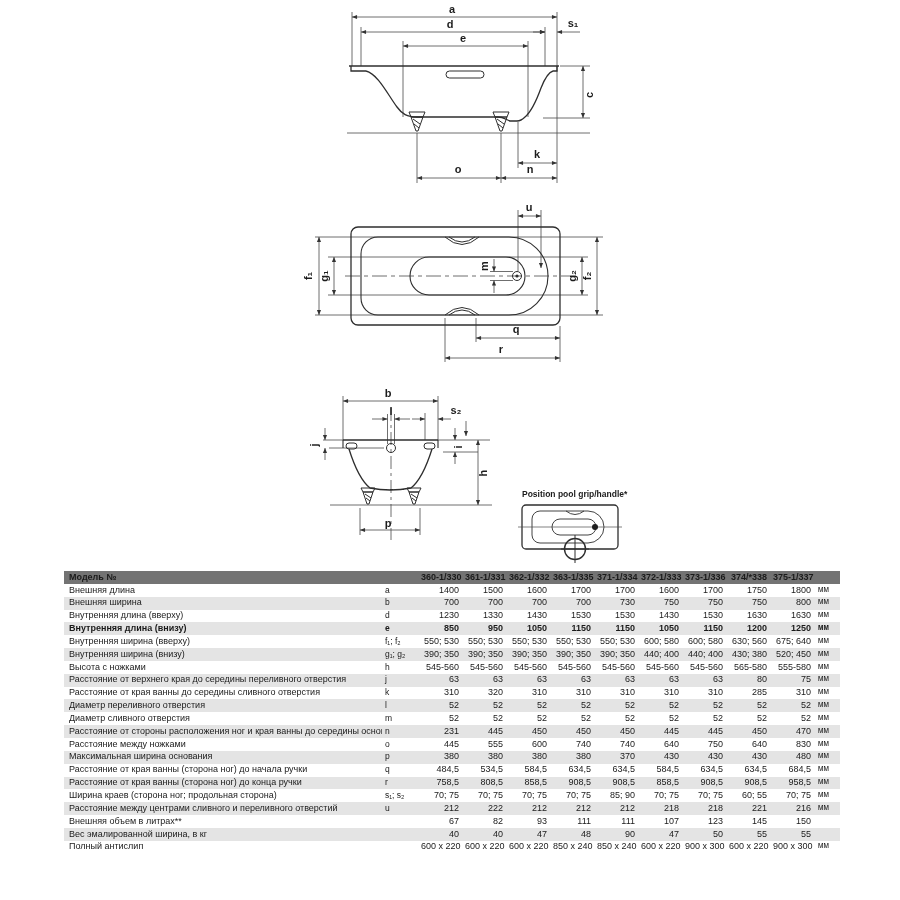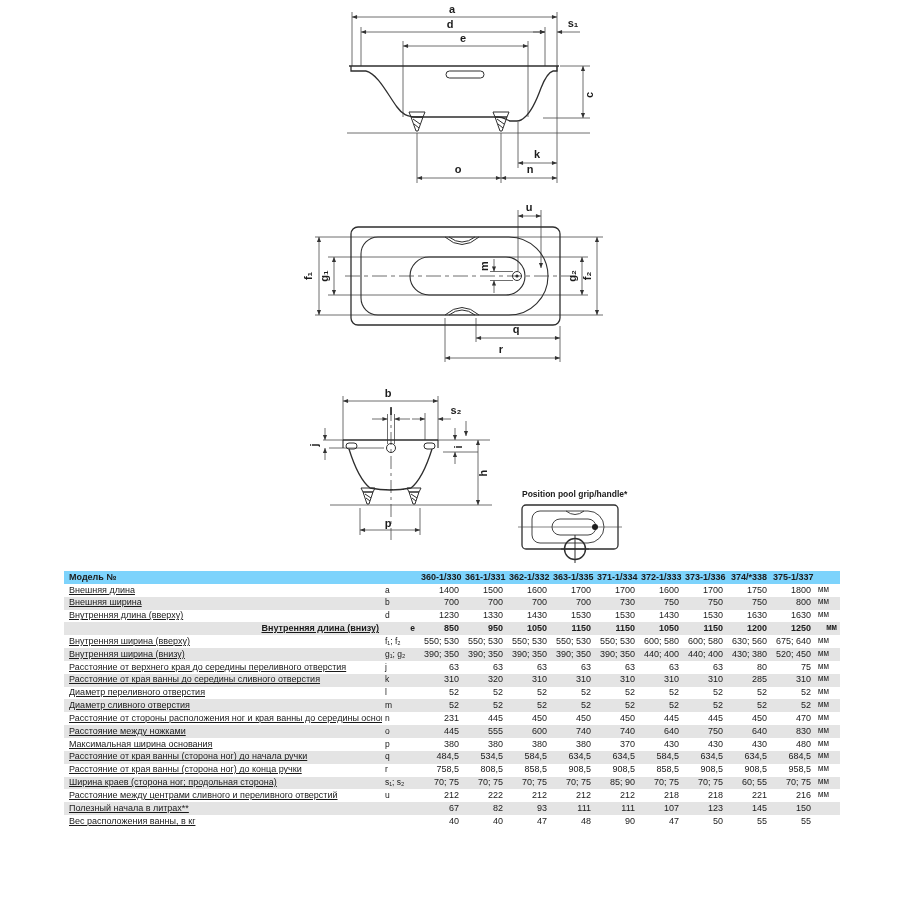--- a/index.html
+++ b/index.html
@@ -7,28 +7,28 @@
   .stage{position:relative;width:900px;height:900px;overflow:hidden;background:#fff;}
   svg{position:absolute;top:0;left:0;}
   svg text{font-family:"Liberation Sans",sans-serif;font-weight:bold;fill:#1c1c1c;}
   .dimlbl{font-size:11px;}
   .smalllbl{font-size:8.5px;}
   
   .spec-table-wrap{position:absolute;left:64px;top:571px;width:776px;}
   table.spec{border-collapse:collapse;width:776px;table-layout:fixed;}
   table.spec th,table.spec td{font-size:9px;line-height:9.5px;height:12.85px;
     padding:0 3px;color:#1a1a1a;white-space:nowrap;overflow:hidden;}
-  table.spec thead th{background:#7dd3fc;font-weight:bold;text-align:right;}
+  table.spec thead th{background:#737373;font-weight:bold;text-align:right;}
   table.spec thead th.lab{text-align:left;padding-left:5px;}
   table.spec tbody tr:nth-child(even){background:#e4e4e4;}
-  table.spec td.lab{text-align:left;padding-left:5px;text-decoration:underline;}
+  table.spec td.lab{text-align:left;padding-left:5px;}
   table.spec td.ltr{text-align:left;font-size:8.5px;}
   table.spec td.val{text-align:right;}
   table.spec td.unit{text-align:left;padding-left:4px;font-family:Liberation Mono, monospace;}
-  table.spec tr.bold-row td{font-weight:bold;text-align:right;}
+  table.spec tr.bold-row td{font-weight:bold;}
   col.c-lab{width:318px;} col.c-ltr{width:36px;} col.c-val{width:44px;} col.c-unit{width:26px;}
 </style>
 </head>
 <body>
 
 <div class="stage">
 
 <svg width="900" height="570" viewBox="0 0 900 570">
   <defs>
     <marker id="aE" viewBox="0 0 10 10" refX="9" refY="5" markerWidth="9" markerHeight="7" orient="auto-start-reverse">
@@ -330,20 +330,34 @@
             <td class="val">390; 350</td>
             <td class="val">390; 350</td>
             <td class="val">390; 350</td>
             <td class="val">440; 400</td>
             <td class="val">440; 400</td>
             <td class="val">430; 380</td>
             <td class="val">520; 450</td>
             <td class="unit">мм</td>
           </tr>
           <tr>
+            <td class="lab">Высота с ножками</td>
+            <td class="ltr">h</td>
+            <td class="val">545-560</td>
+            <td class="val">545-560</td>
+            <td class="val">545-560</td>
+            <td class="val">545-560</td>
+            <td class="val">545-560</td>
+            <td class="val">545-560</td>
+            <td class="val">545-560</td>
+            <td class="val">565-580</td>
+            <td class="val">555-580</td>
+            <td class="unit">мм</td>
+          </tr>
+          <tr>
             <td class="lab">Расстояние от верхнего края до середины переливного отверстия</td>
             <td class="ltr">j</td>
             <td class="val">63</td>
             <td class="val">63</td>
             <td class="val">63</td>
             <td class="val">63</td>
             <td class="val">63</td>
             <td class="val">63</td>
             <td class="val">63</td>
             <td class="val">80</td>
@@ -484,44 +498,58 @@
             <td class="val">212</td>
             <td class="val">212</td>
             <td class="val">212</td>
             <td class="val">218</td>
             <td class="val">218</td>
             <td class="val">221</td>
             <td class="val">216</td>
             <td class="unit">мм</td>
           </tr>
           <tr>
-            <td class="lab">Полезный начала в литрах**</td>
+            <td class="lab">Внешняя объем в литрах**</td>
             <td class="ltr"></td>
             <td class="val">67</td>
             <td class="val">82</td>
             <td class="val">93</td>
             <td class="val">111</td>
             <td class="val">111</td>
             <td class="val">107</td>
             <td class="val">123</td>
             <td class="val">145</td>
             <td class="val">150</td>
             <td class="unit"></td>
           </tr>
           <tr>
-            <td class="lab">Вес расположения ванны, в кг</td>
+            <td class="lab">Вес эмалированной ширина, в кг</td>
             <td class="ltr"></td>
             <td class="val">40</td>
             <td class="val">40</td>
             <td class="val">47</td>
             <td class="val">48</td>
             <td class="val">90</td>
             <td class="val">47</td>
             <td class="val">50</td>
             <td class="val">55</td>
             <td class="val">55</td>
             <td class="unit"></td>
           </tr>
+          <tr>
+            <td class="lab">Полный антислип</td>
+            <td class="ltr"></td>
+            <td class="val">600 x 220</td>
+            <td class="val">600 x 220</td>
+            <td class="val">600 x 220</td>
+            <td class="val">850 x 240</td>
+            <td class="val">850 x 240</td>
+            <td class="val">600 x 220</td>
+            <td class="val">900 x 300</td>
+            <td class="val">600 x 220</td>
+            <td class="val">900 x 300</td>
+            <td class="unit">мм</td>
+          </tr>
         </tbody>
   </table>
 </div>
 
 </div>
 
 </body></html>

